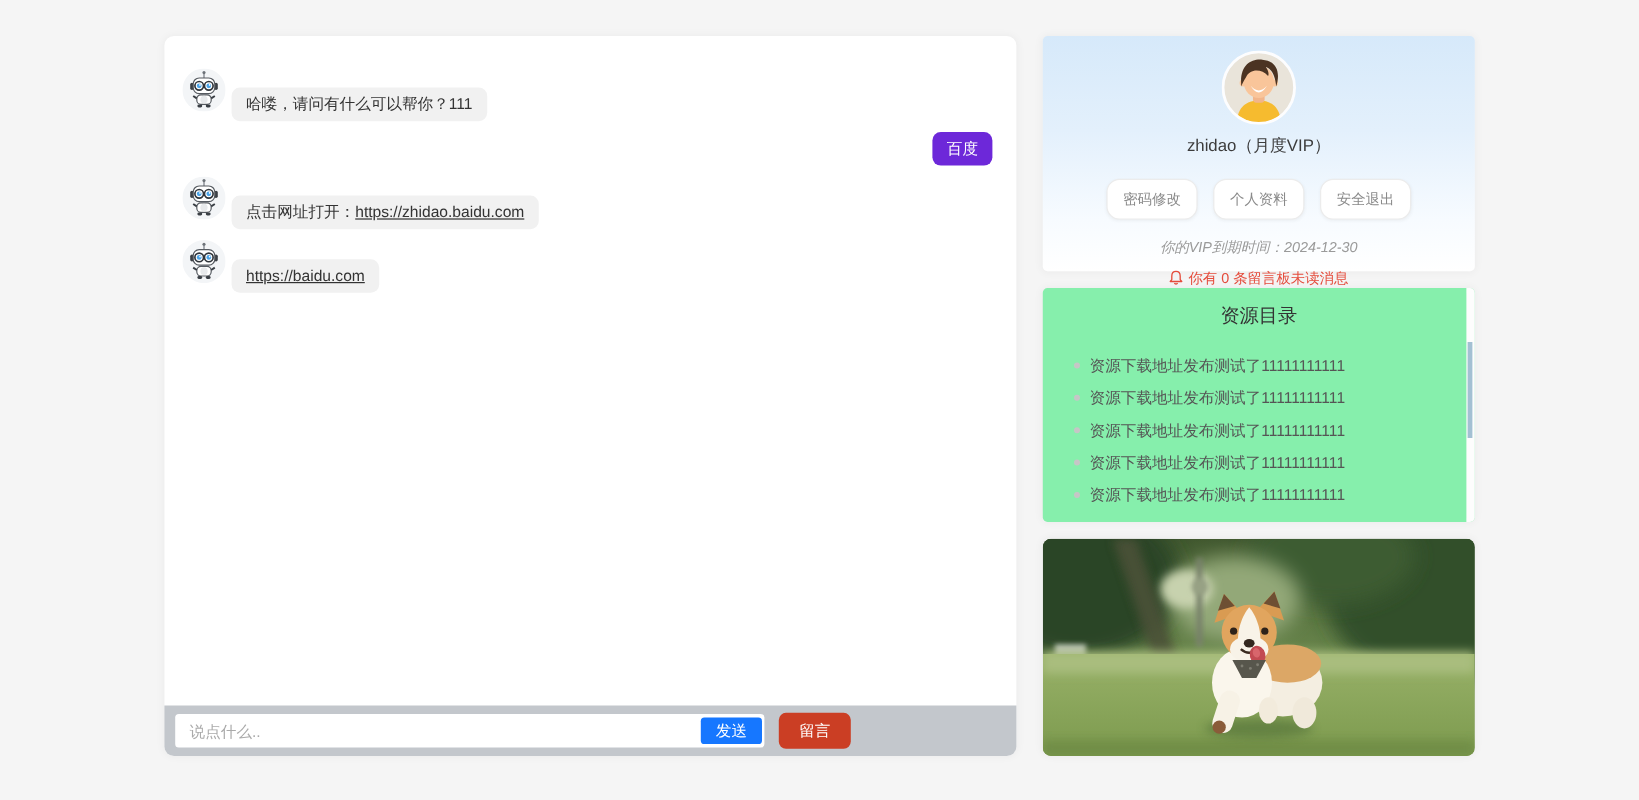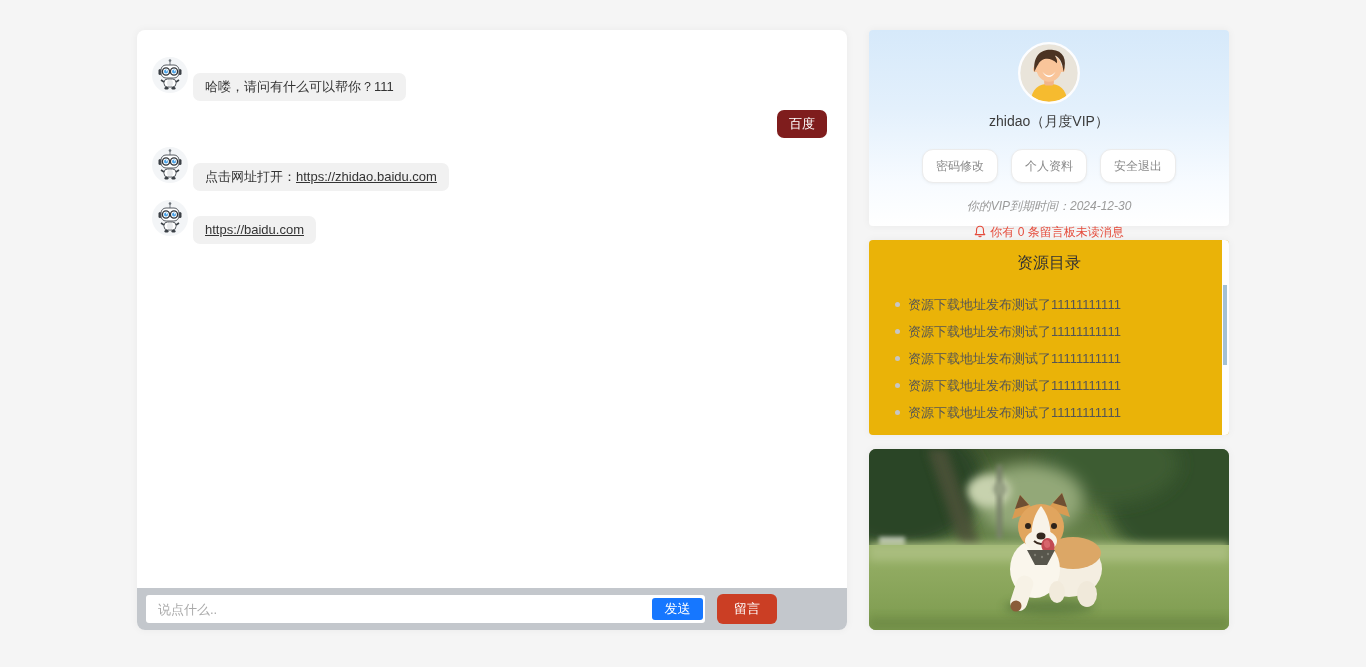--- a/index.html
+++ b/index.html
@@ -21,29 +21,29 @@
     padding:27px 15px 0 15px; overflow:hidden;
   }
   .msg-row { display:flex; align-items:flex-start; margin-bottom:9px; }
   .msg-row.user { justify-content:flex-end; padding-right:5px; }
   .bot-avatar { width:36px; height:36px; flex:0 0 36px; }
   .bubble {
     background:#f1f1f1; border-radius:7px; padding:7px 12px;
     font-size:13px; line-height:14px; color:#333;
     margin-left:5px; margin-top:16px; max-width:520px; white-space:nowrap;
   }
-  .msg-row.user .bubble { background:#7f1d1d; color:#fff; margin:0; }
+  .msg-row.user .bubble { background:#6d28d9; color:#fff; margin:0; }
   .bubble .link { text-decoration:underline; cursor:pointer; }
   
   .composer {
     position:absolute; left:0; right:0; bottom:0; height:42px;
     background:#c3c7cc; border-radius:0 0 8px 8px;
     display:flex; align-items:center; padding-left:9px;
   }
-  .input-wrap { position:relative; width:559px; height:28px; }
+  .input-wrap { position:relative; width:491px; height:28px; }
   .msg-input {
     width:100%; height:100%; border:none; outline:none; border-radius:3px;
     padding:0 60px 0 12px; font-size:13px; color:#333; background:#fff;
     font-family:"Liberation Sans", sans-serif;
   }
   .msg-input::placeholder { color:#aaa; }
   .send-btn {
     position:absolute; right:2px; top:3px; width:51px; height:22px;
     background:#1677ff; color:#fff; border:none; border-radius:3px;
     font-size:13px; cursor:pointer; font-family:"Liberation Sans", sans-serif;
@@ -68,21 +68,21 @@
     border:1px solid #ececec; color:#8a8a8a; font-size:12px; cursor:pointer;
     box-shadow:0 1px 3px rgba(0,0,0,.05); font-family:"Liberation Sans", sans-serif;
   }
   .vip-text { margin-top:15px; font-size:12px; color:#9a9a9a;font-style:italic; }
   .notice {
     margin-top:9px; font-size:12px; color:#e54c3c;
     display:flex; align-items:center; justify-content:center; gap:4px;
   }
   .resource-card {
     position:absolute; left:869px; top:240px; width:360px; height:195px;
-    background:#eab308; border-radius:4px; box-shadow:0 0 8px rgba(0,0,0,.05);
+    background:#86efac; border-radius:4px; box-shadow:0 0 8px rgba(0,0,0,.05);
   }
   .resource-title { text-align:center; padding-top:13px; font-size:16px; color:#333; }
   .resource-list { margin-top:17px; padding-left:26px; list-style:none; }
   .resource-item { height:27px; display:flex; align-items:center; gap:8px; font-size:13px; color:#555; cursor:pointer; }
   .bullet { width:5px; height:5px; border-radius:50%; background:#c6c6c6; flex:0 0 5px; }
   .scrollbar-track { position:absolute; right:0; top:0; bottom:0; width:7px; background:#fdfdfd; border-radius:0 4px 4px 0; }
   .scrollbar-thumb { position:absolute; right:2px; top:45px; width:4px; height:80px; background:#a3c0d3; }
   .dog-card {
     position:absolute; left:869px; top:449px; width:360px; height:181px;
     border-radius:7px; overflow:hidden; box-shadow:0 0 8px rgba(0,0,0,.05);

